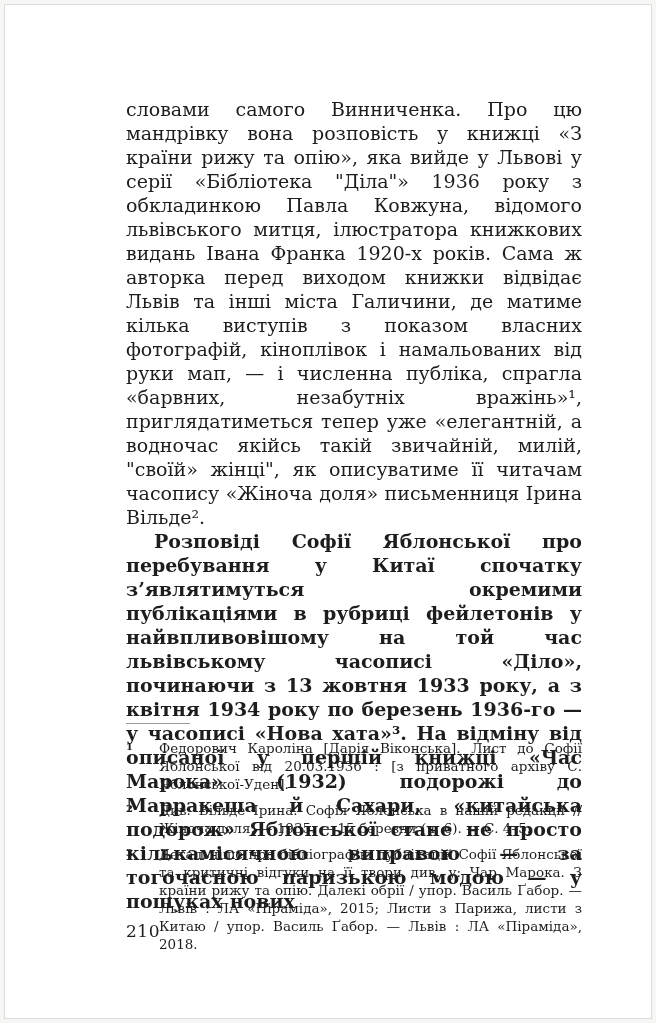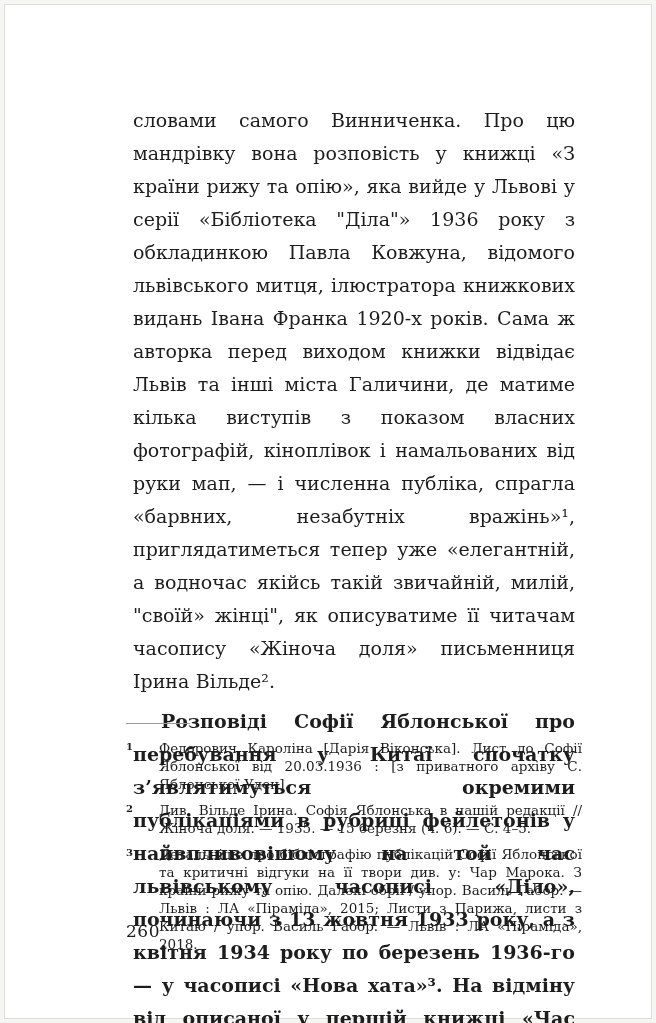--- a/index.html
+++ b/index.html
@@ -26,23 +26,23 @@
     box-sizing: border-box;
   }
   .text-block {
     position: absolute;
     left: 121px;
     top: 92px;
     width: 456px;
   }
   .para {
     font-size: 19px;
-    line-height: 33px;
+    line-height: 24px;
     text-align: justify;
-    margin: 7px;
+    margin: 0;
     word-spacing: 0.5px;
   }
   .para.indented {
     text-indent: 28px;
     font-weight: bold;
   }
   .footnote-area {
     position: absolute;
     left: 121px;
     top: 718px;
@@ -102,15 +102,15 @@
       <span class="fn-marker">2</span>
       <span class="fn-text">Див. Вільде Ірина. Софія Яблонська в нашій редакції // Жіноча доля. — 1935. — 15 березня (ч. 6). — С. 4–5.</span>
     </div>
 
     <div class="footnote">
       <span class="fn-marker">3</span>
       <span class="fn-text">Детальніше про бібліографію публікацій Софії Яблонської та критичні відгуки на її твори див. у: Чар Марока. З країни рижу та опію. Далекі обрії / упор. Василь Ґабор. — Львів : ЛА «Піраміда», 2015; Листи з Парижа, листи з Китаю / упор. Василь Ґабор. — Львів : ЛА «Піраміда», 2018.</span>
     </div>
   </div>
 
-  <div class="page-number">260</div>
+  <div class="page-number">210</div>
 
 </div>
 
 </body></html>

